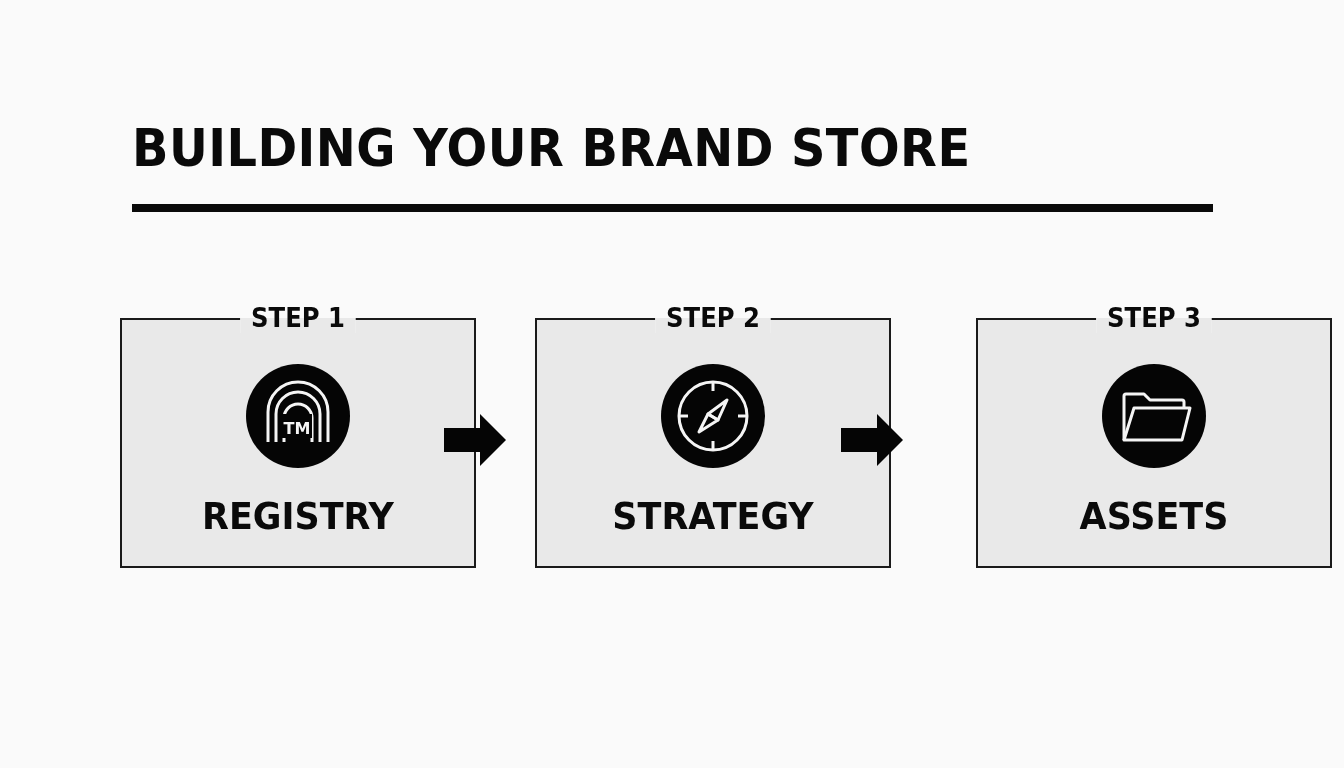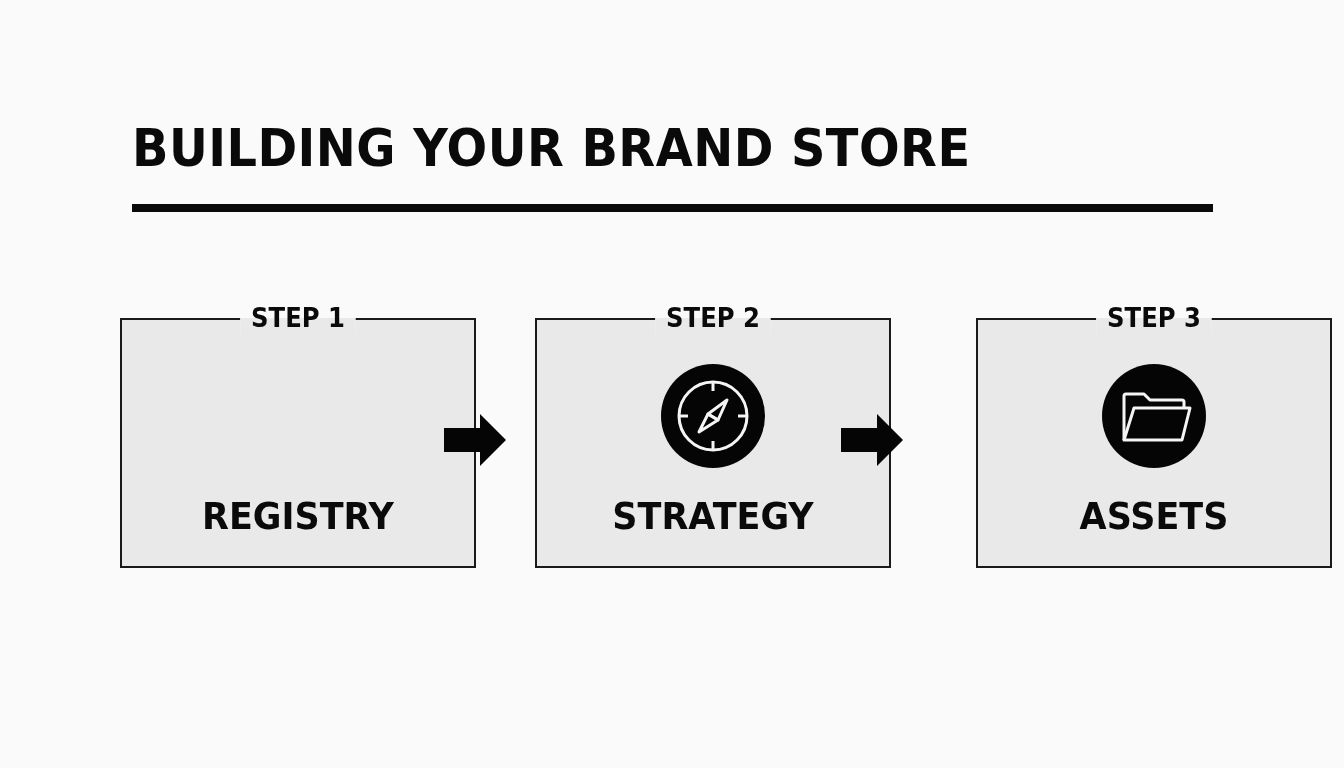--- a/index.html
+++ b/index.html
@@ -58,20 +58,31 @@
   }
 </style>
 </head>
 <body>
 
 <div class="title">BUILDING YOUR BRAND STORE</div>
 <div class="rule"></div>
 
 <div class="step-box" style="left:120px;">
   <div class="step-label">STEP 1</div>
+  <div class="icon-circle">
+    <svg width="104" height="104" viewBox="0 0 104 104">
+      <g fill="none" stroke="#f5f5f5" stroke-width="3">
+        <path d="M22 78 V48 A30 30 0 0 1 82 48 V78"></path>
+        <path d="M30 78 V50 A22 22 0 0 1 74 50 V78"></path>
+        <path d="M38 78 V54 A14 14 0 0 1 66 54 V78"></path>
+      </g>
+      <rect x="36" y="50" width="30" height="24" fill="#050505"></rect>
+      <text x="51" y="70" text-anchor="middle" fill="#f5f5f5" font-family="DejaVu Sans, sans-serif" font-weight="bold" font-size="16">TM</text>
+    </svg>
+  </div>
   <div class="step-name">REGISTRY</div>
 </div>
 
 <div class="arrow" style="left:442px;">
   <svg width="66" height="56" viewBox="0 0 66 56">
     <polygon points="2,16 38,16 38,2 64,28 38,54 38,40 2,40" fill="#050505"></polygon>
   </svg>
 </div>
 
 <div class="step-box" style="left:535px;">

